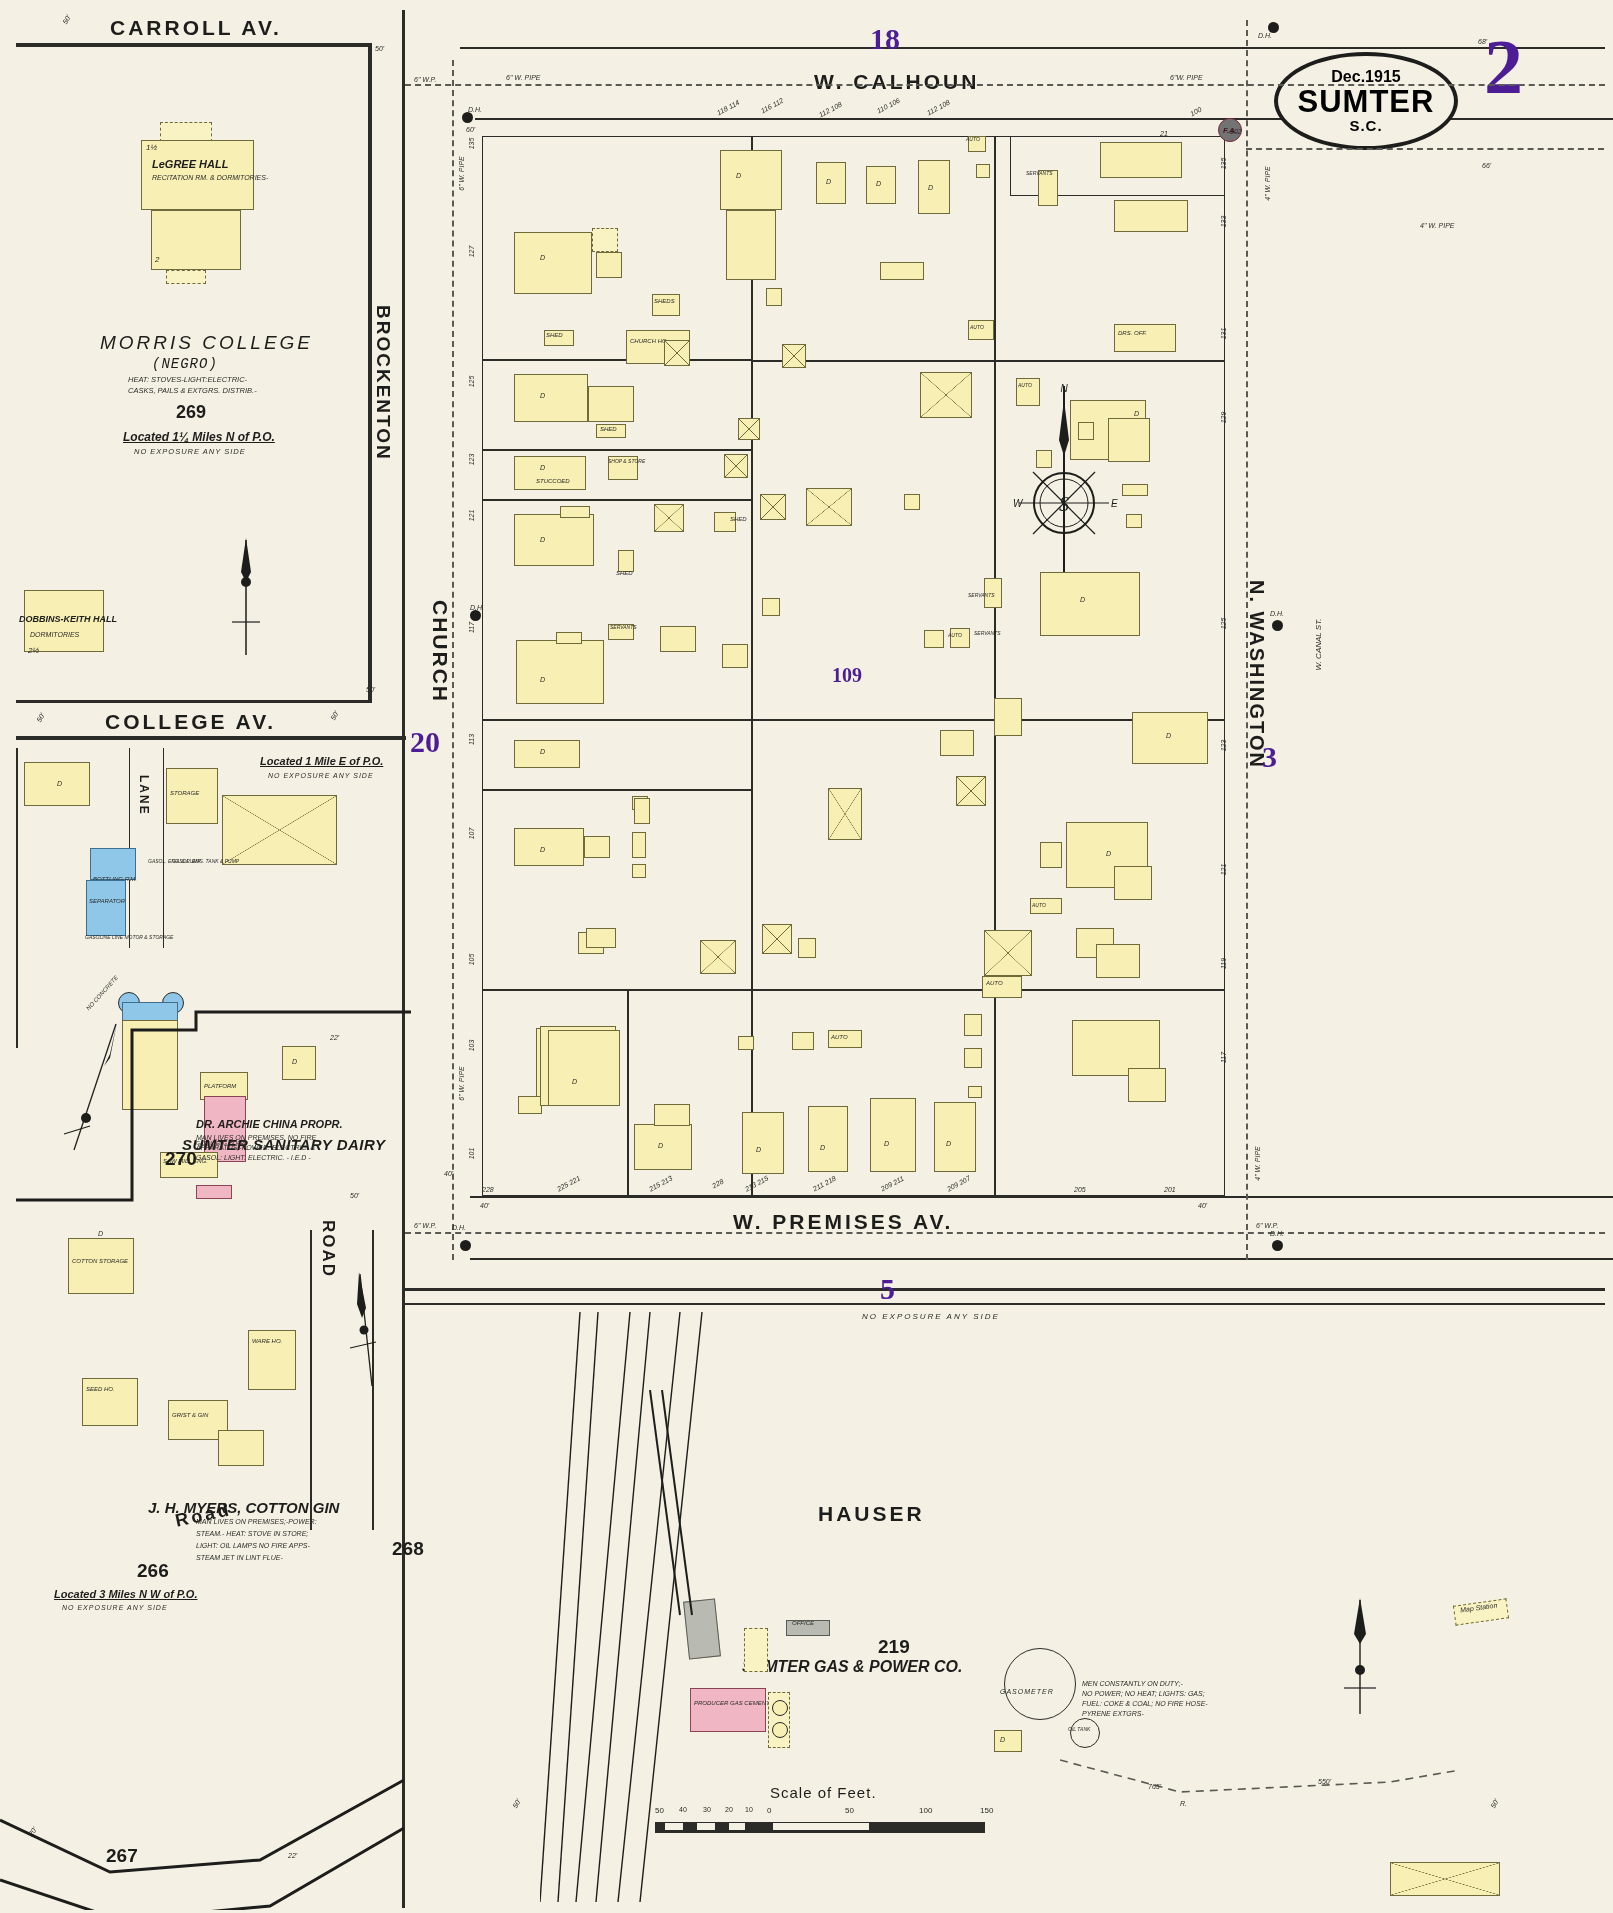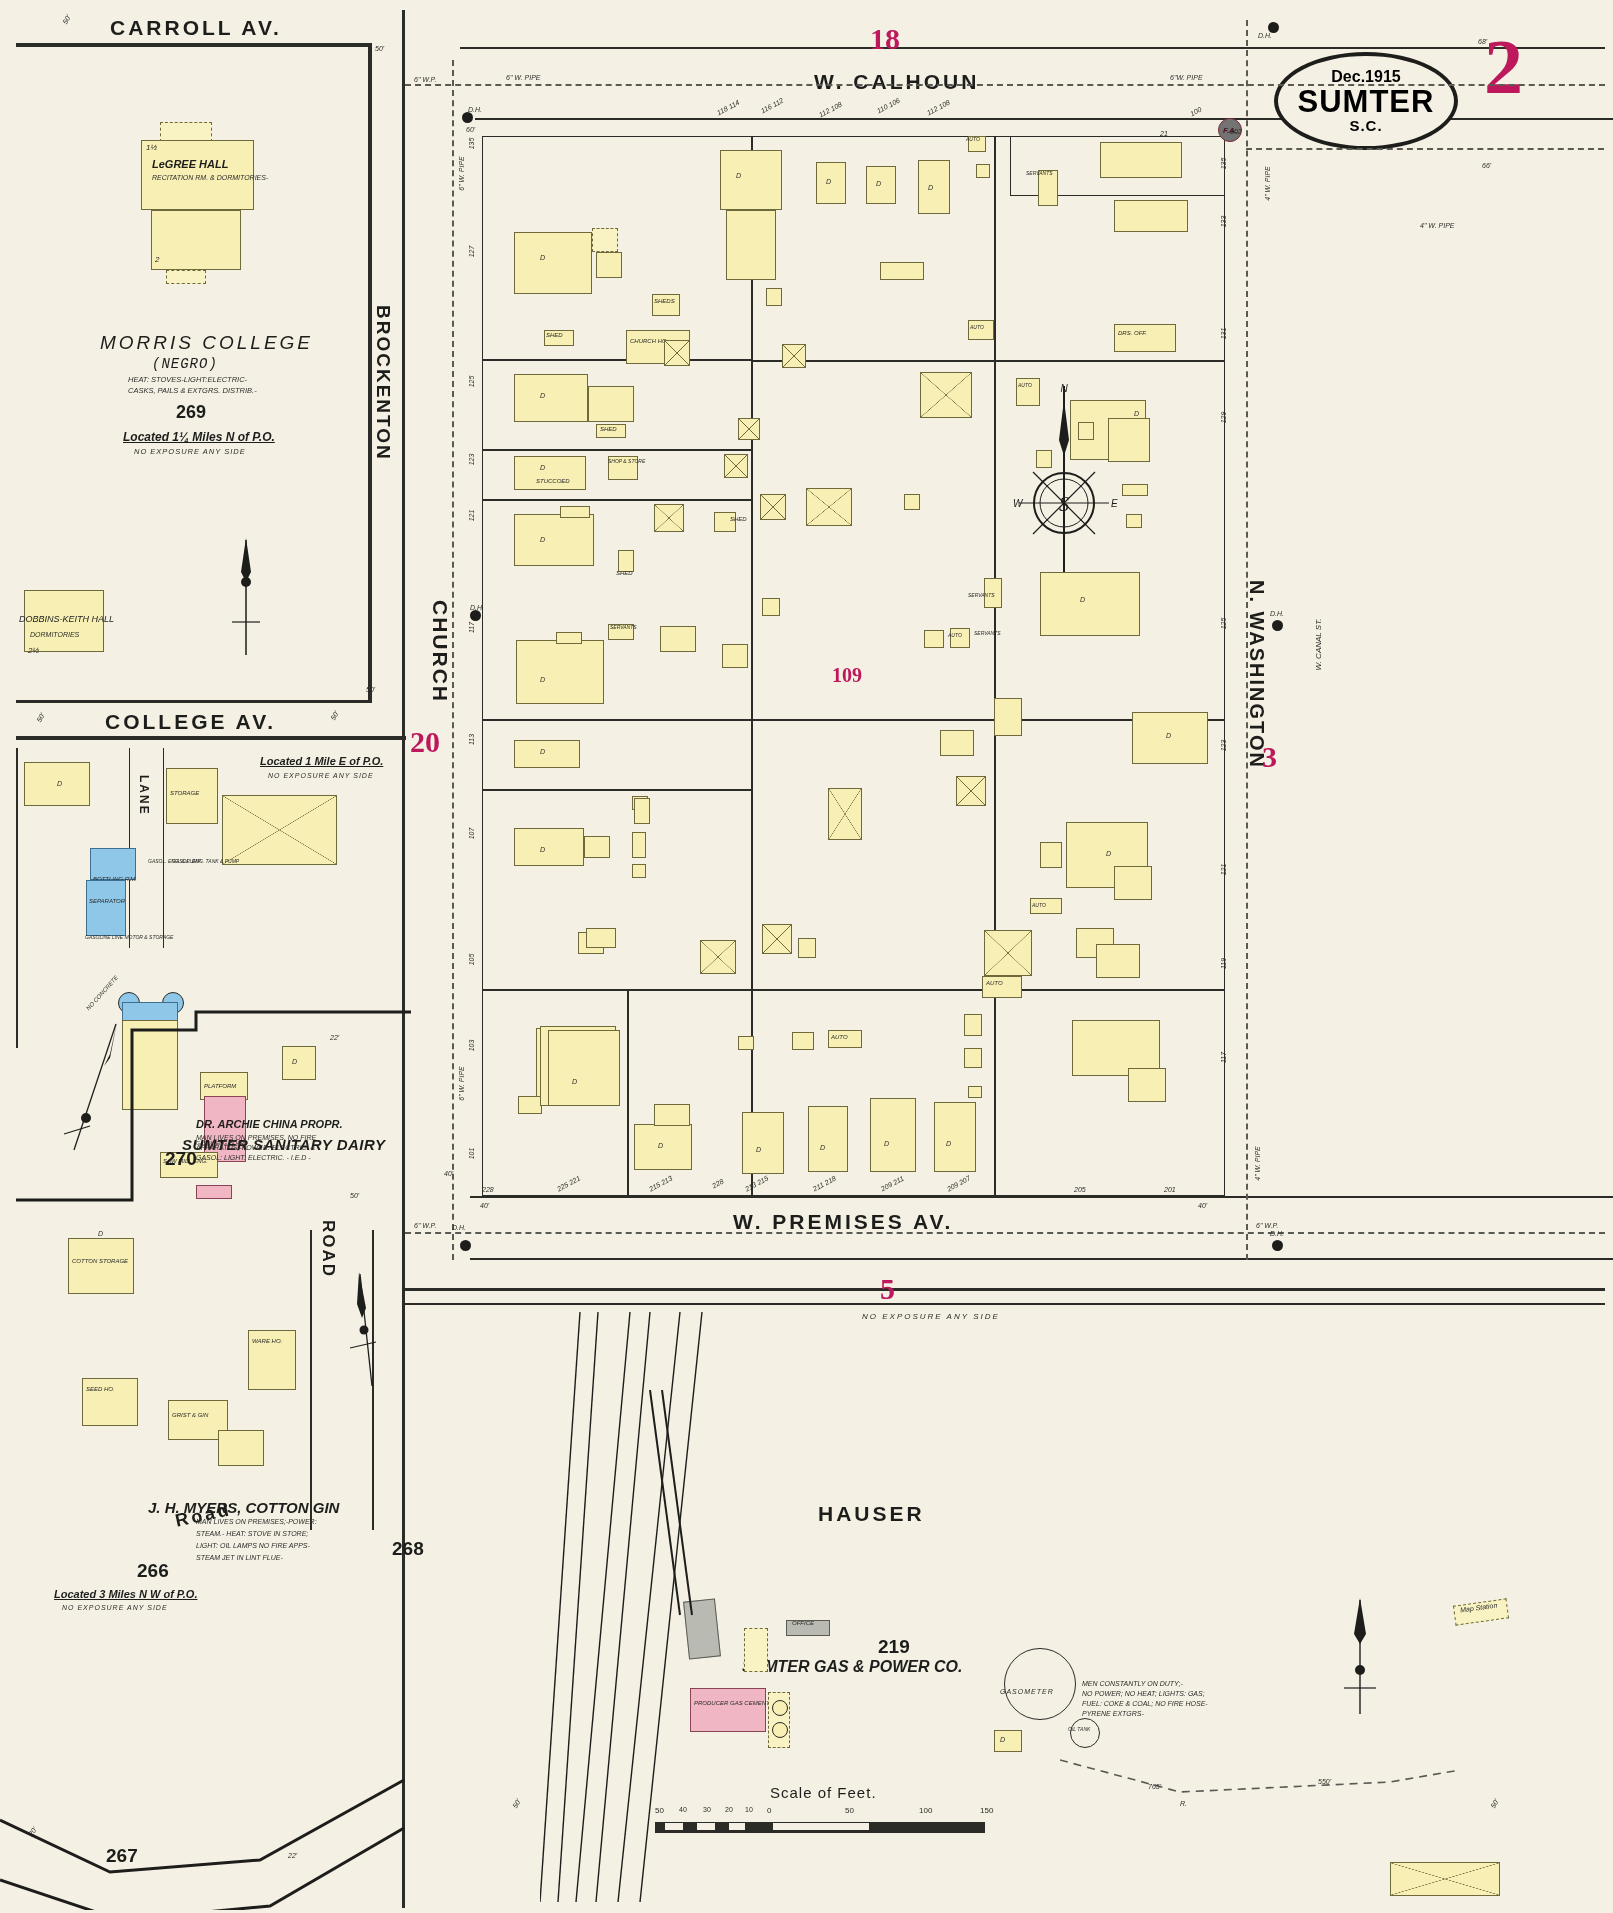--- a/index.html
+++ b/index.html
@@ -43,21 +43,21 @@
   
   .circ{position:absolute;border:1.5px solid #2b2b28;border-radius:50%;}
   
   #scalebar{position:absolute;left:655px;top:1806px;width:330px;}
   #scalebar .sb-title{position:absolute;left:115px;top:-22px;font-size:15px;color:#1d1d1b;letter-spacing:1px;}
   #scalebar .sb-bar{position:absolute;top:16px;left:0;height:9px;width:330px;background:#2b2b28;
                     border-top:1px solid #2b2b28;border-bottom:1px solid #2b2b28;}
   #scalebar .sb-seg{position:absolute;top:17px;height:7px;background:#f4f1e4;}
   #scalebar .sb-t{position:absolute;top:0px;font-size:8px;color:#2b2b28;}
   
-  .pageidx{position:absolute;font-weight:bold;color:#be185d;font-family:"Liberation Serif",serif;}
+  .pageidx{position:absolute;font-weight:bold;color:#4c1d95;font-family:"Liberation Serif",serif;}
   .fa{position:absolute;width:22px;height:22px;border-radius:50%;background:#737373;
       border:1px solid #7a2b3c;display:flex;align-items:center;justify-content:center;
       font-size:8px;font-style:italic;color:#4a1520;font-weight:bold;}
   .dot{position:absolute;width:11px;height:11px;border-radius:50%;background:#1d1d1b;}
 </style>
 </head>
 <body>
 
 <div id="sheet">
 
@@ -125,21 +125,21 @@
   <div class="bldg dash" style="left:160px;top:122px;width:52px;height:20px;"></div>
   <div class="bldg" style="left:141px;top:140px;width:113px;height:70px;"></div>
   <div class="bldg" style="left:151px;top:210px;width:90px;height:60px;"></div>
   <div class="bldg dash" style="left:166px;top:270px;width:40px;height:14px;"></div>
   <div class="tiny" style="left:146px;top:143px;font-size:8px;">1½</div>
   <div class="hand" style="left:152px;top:158px;font-size:11px;font-weight:bold;">LeGREE HALL</div>
   <div class="tiny" style="left:152px;top:174px;font-size:7px;">RECITATION RM. &amp; DORMITORIES-</div>
   <div class="tiny" style="left:155px;top:255px;font-size:8px;">2</div>
 
   <div class="bldg" style="left:24px;top:590px;width:80px;height:62px;"></div>
-  <div class="hand" style="left:19px;top:614px;font-size:9px;font-weight:normal;">DOBBINS-KEITH HALL</div>
+  <div class="hand" style="left:19px;top:614px;font-size:9px;font-weight:bold;">DOBBINS-KEITH HALL</div>
   <div class="tiny" style="left:30px;top:631px;font-size:7px;">DORMITORIES</div>
   <div class="tiny" style="left:28px;top:646px;font-size:8px;">2½</div>
 
   <div class="hand" style="left:100px;top:332px;font-size:19px;letter-spacing:3px;">MORRIS   COLLEGE</div>
   <div class="hand" style="left:152px;top:356px;font-size:14px;letter-spacing:1px;font-family:Liberation Mono, monospace;">(NEGRO)</div>
   <div class="tiny" style="left:128px;top:375px;font-size:7.5px;">HEAT: STOVES-LIGHT:ELECTRIC-</div>
   <div class="tiny" style="left:128px;top:386px;font-size:7.5px;">CASKS, PAILS &amp; EXTGRS. DISTRIB.-</div>
   <div class="num" style="left:176px;top:402px;font-size:18px;">269</div>
   <div class="hand" style="left:123px;top:430px;font-size:12px;text-decoration:underline;font-weight:bold;">Located 1¼ Miles N of P.O.</div>
   <div class="tiny" style="left:134px;top:447px;font-size:7.5px;letter-spacing:1px;">NO EXPOSURE ANY SIDE</div>

